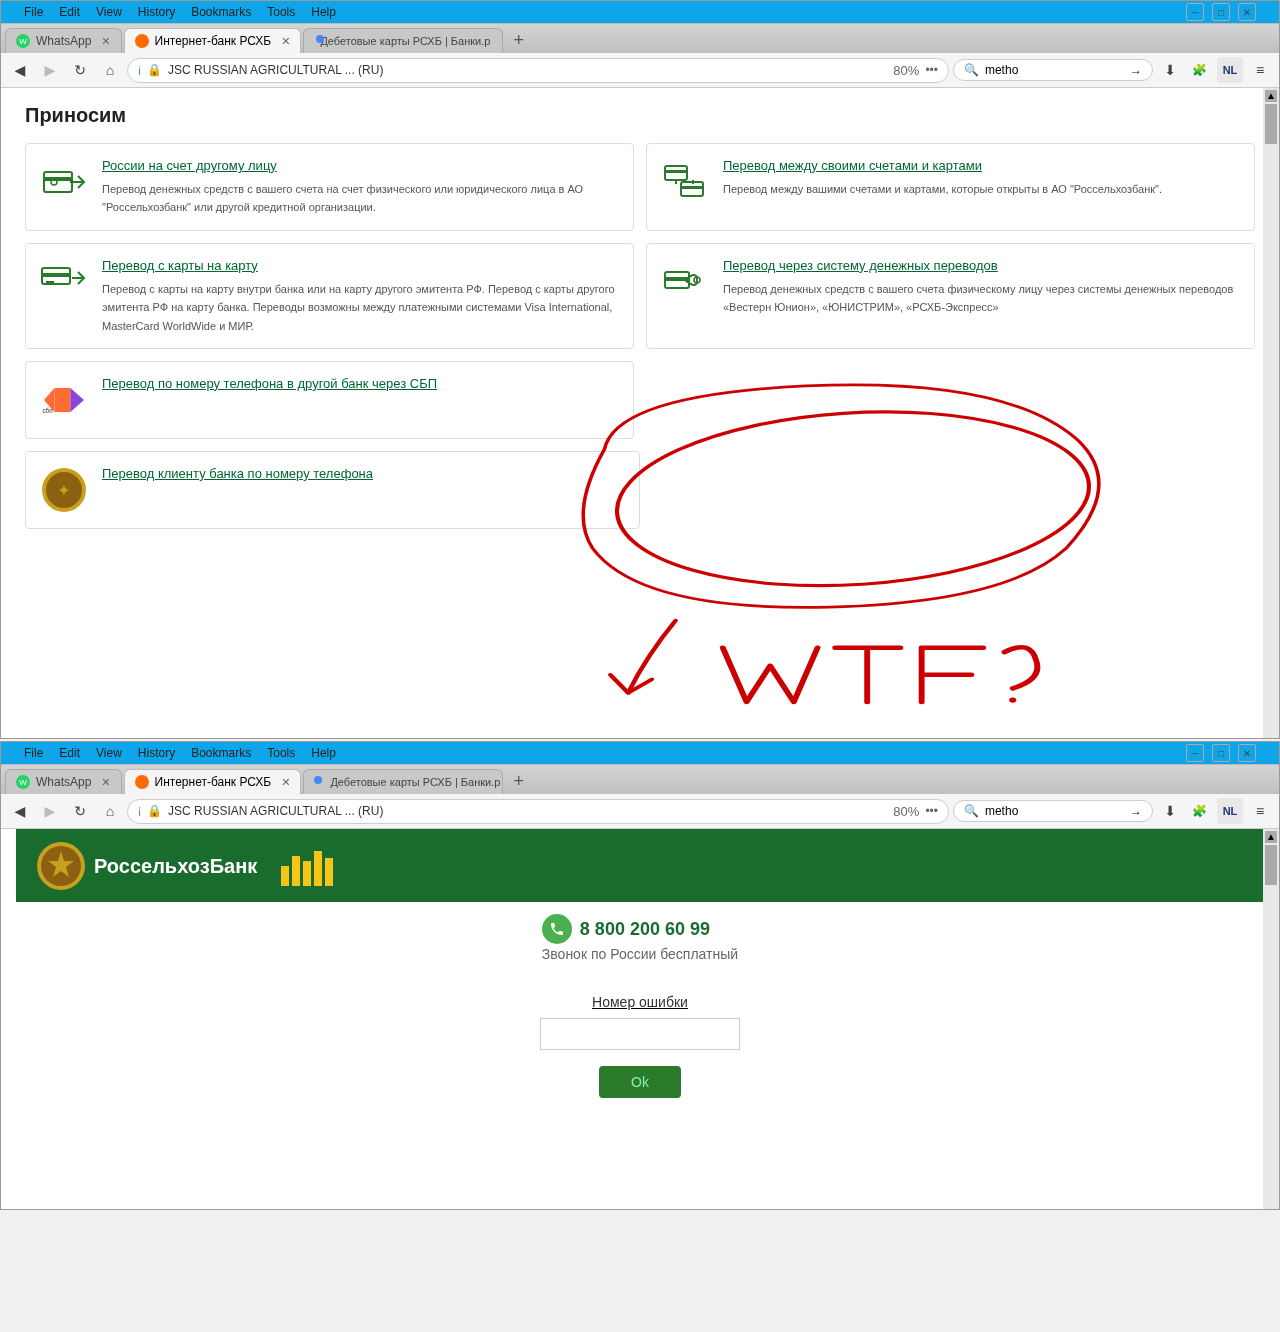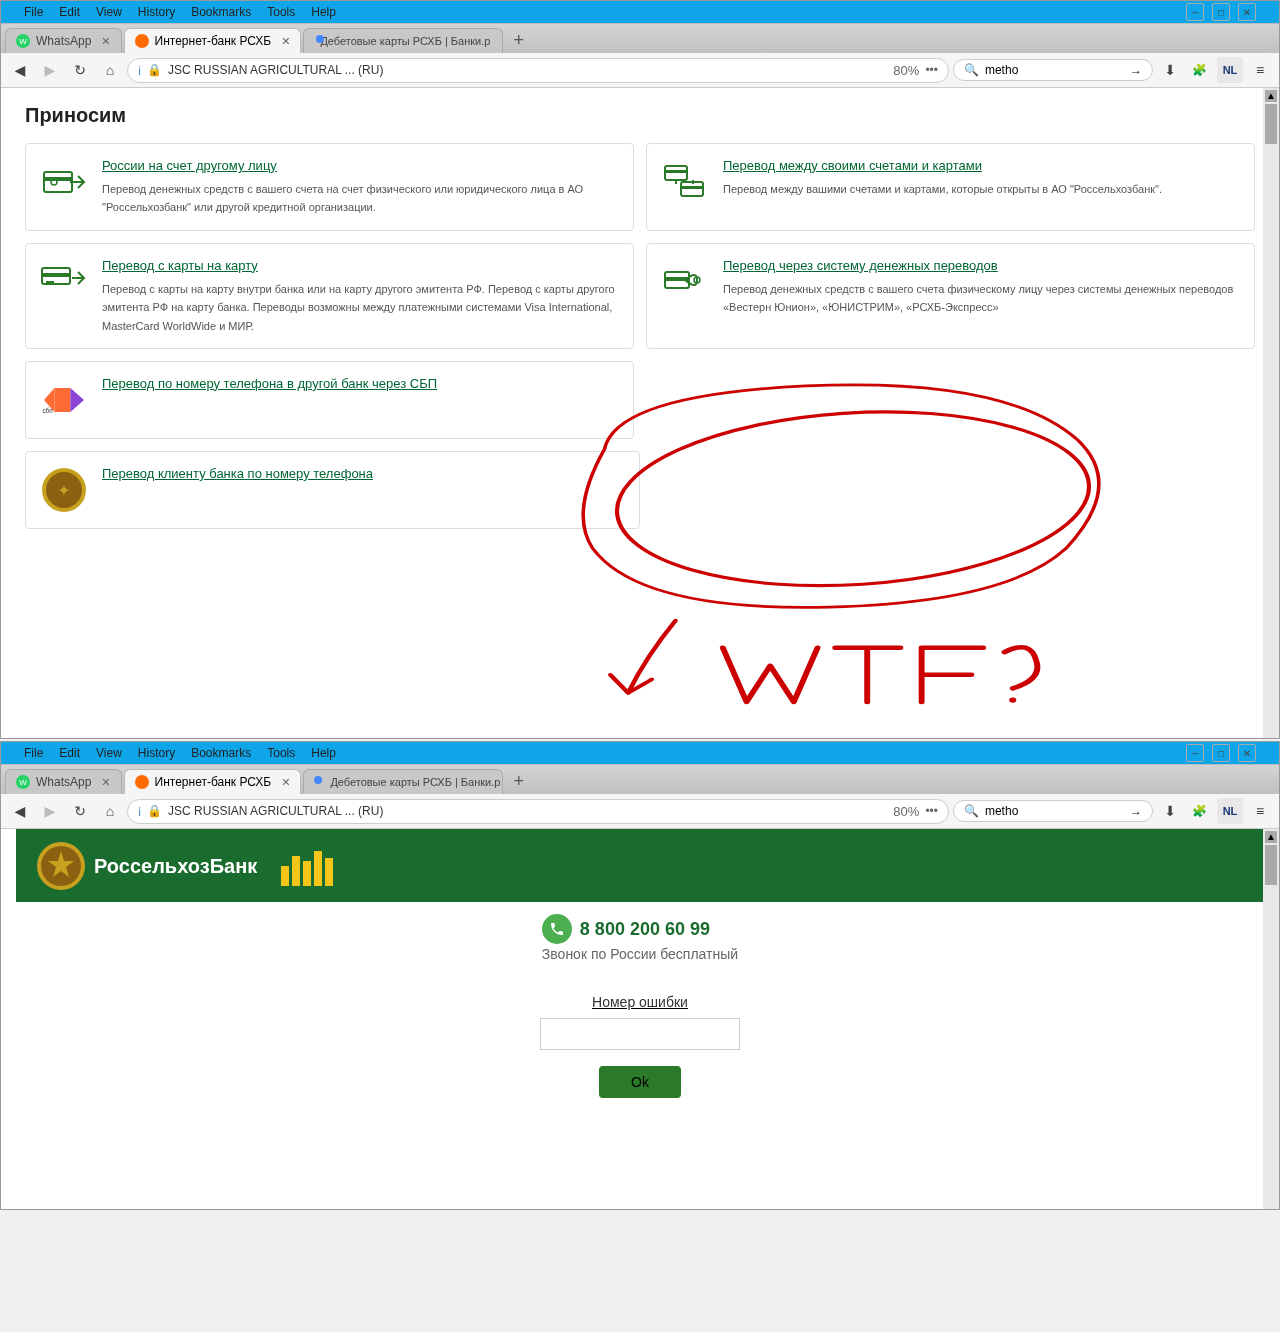--- a/index.html
+++ b/index.html
@@ -268,21 +268,21 @@
     }
     .error-input {
       border: 1px solid #ccc;
       width: 200px;
       height: 32px;
       display: block;
       margin: 0 auto 16px;
     }
     .ok-button {
       background: #2a7a2a;
-      color: #000000;
+      color: #86efac;
       border: none;
       padding: 8px 32px;
       font-size: 14px;
       border-radius: 4px;
       cursor: pointer;
     }
 
     
     .top-section-wrapper {
       position: relative;

